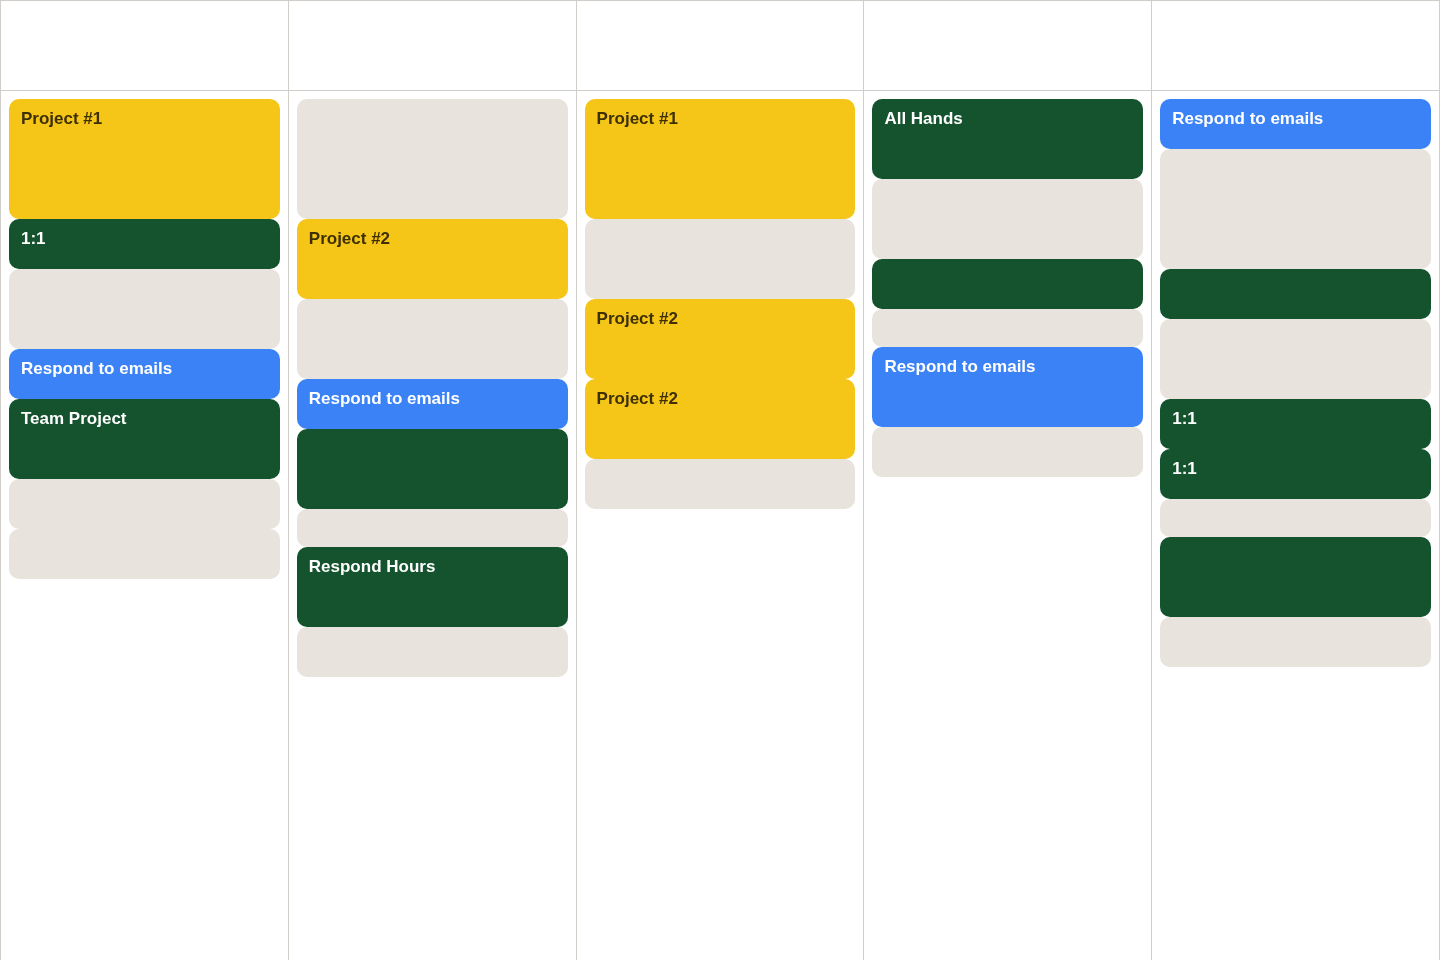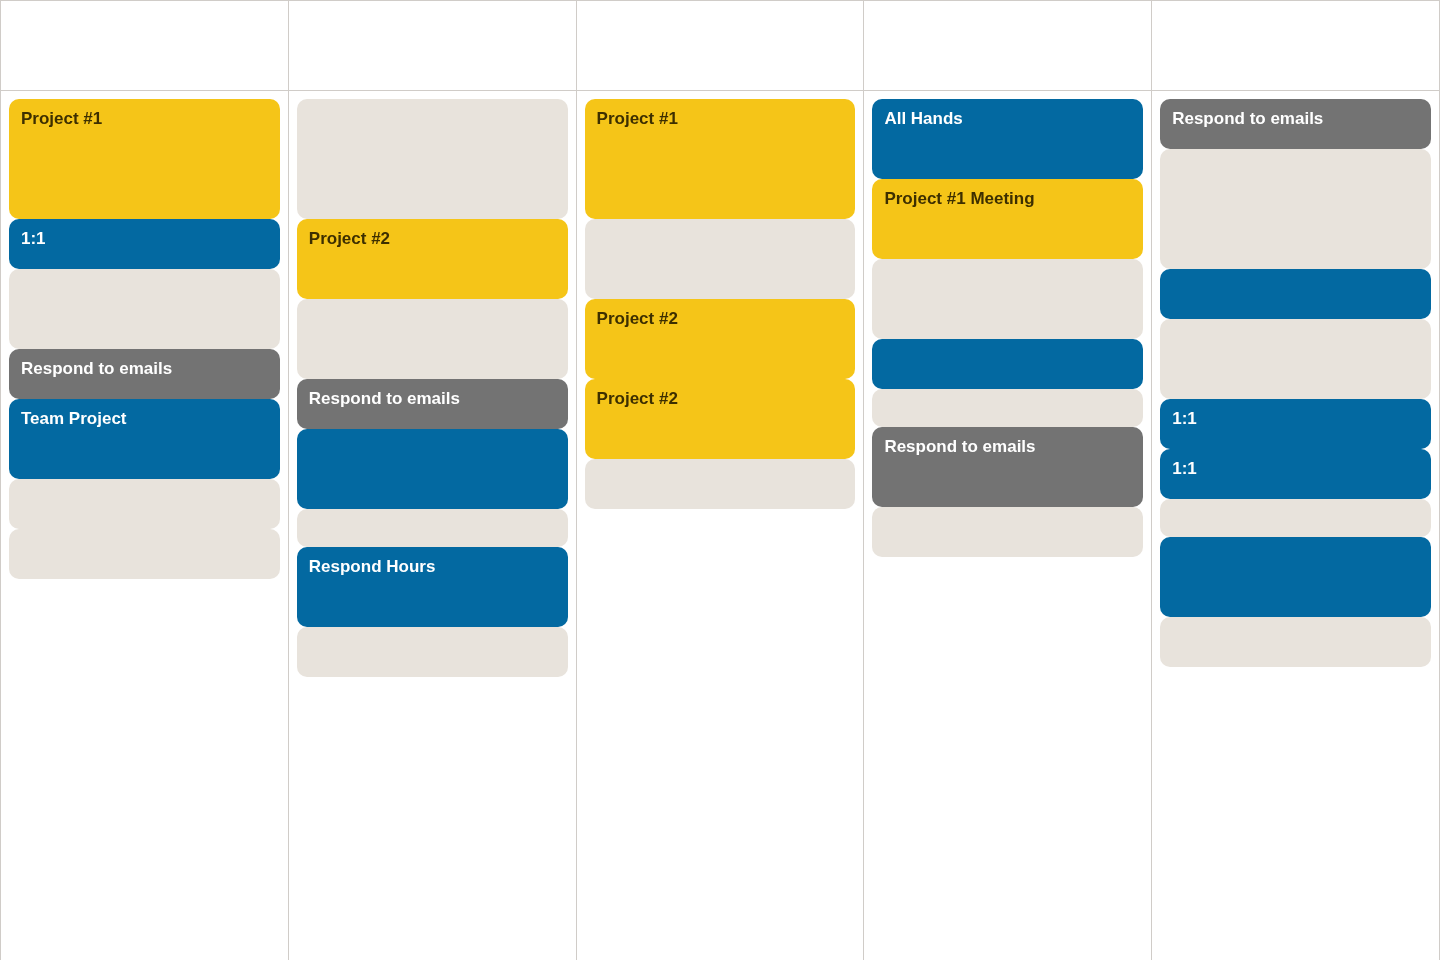--- a/index.html
+++ b/index.html
@@ -58,26 +58,26 @@
       cursor: pointer;
       flex-shrink: 0;
     }
 
     .event-block.yellow {
       background-color: #F5C518;
       color: #3d2f00;
     }
 
     .event-block.dark-brown {
-      background-color: #0369a1;
+      background-color: #14532d;
       color: #ffffff;
     }
 
     .event-block.red {
-      background-color: #737373;
+      background-color: #3b82f6;
       color: #ffffff;
     }
 
     .event-block.gray {
       background-color: #E8E3DC;
       color: #E8E3DC;
       min-height: 50px;
     }
 
     .event-block.tall {
@@ -133,21 +133,20 @@
         <div class="event-block gray medium"></div>
         <div class="event-block yellow medium">Project #2</div>
         <div class="event-block yellow medium">Project #2</div>
         <div class="event-block gray short"></div>
       </div>
     </div>
     <div class="column">
       <div class="header-cell"></div>
       <div class="time-slots">
         <div class="event-block dark-brown medium">All Hands</div>
-        <div class="event-block yellow medium">Project #1 Meeting</div>
         <div class="event-block gray medium"></div>
         <div class="event-block dark-brown short"></div>
         <div class="event-block gray xshort"></div>
         <div class="event-block red medium">Respond to emails</div>
         <div class="event-block gray short"></div>
       </div>
     </div>
     <div class="column">
       <div class="header-cell"></div>
       <div class="time-slots">

